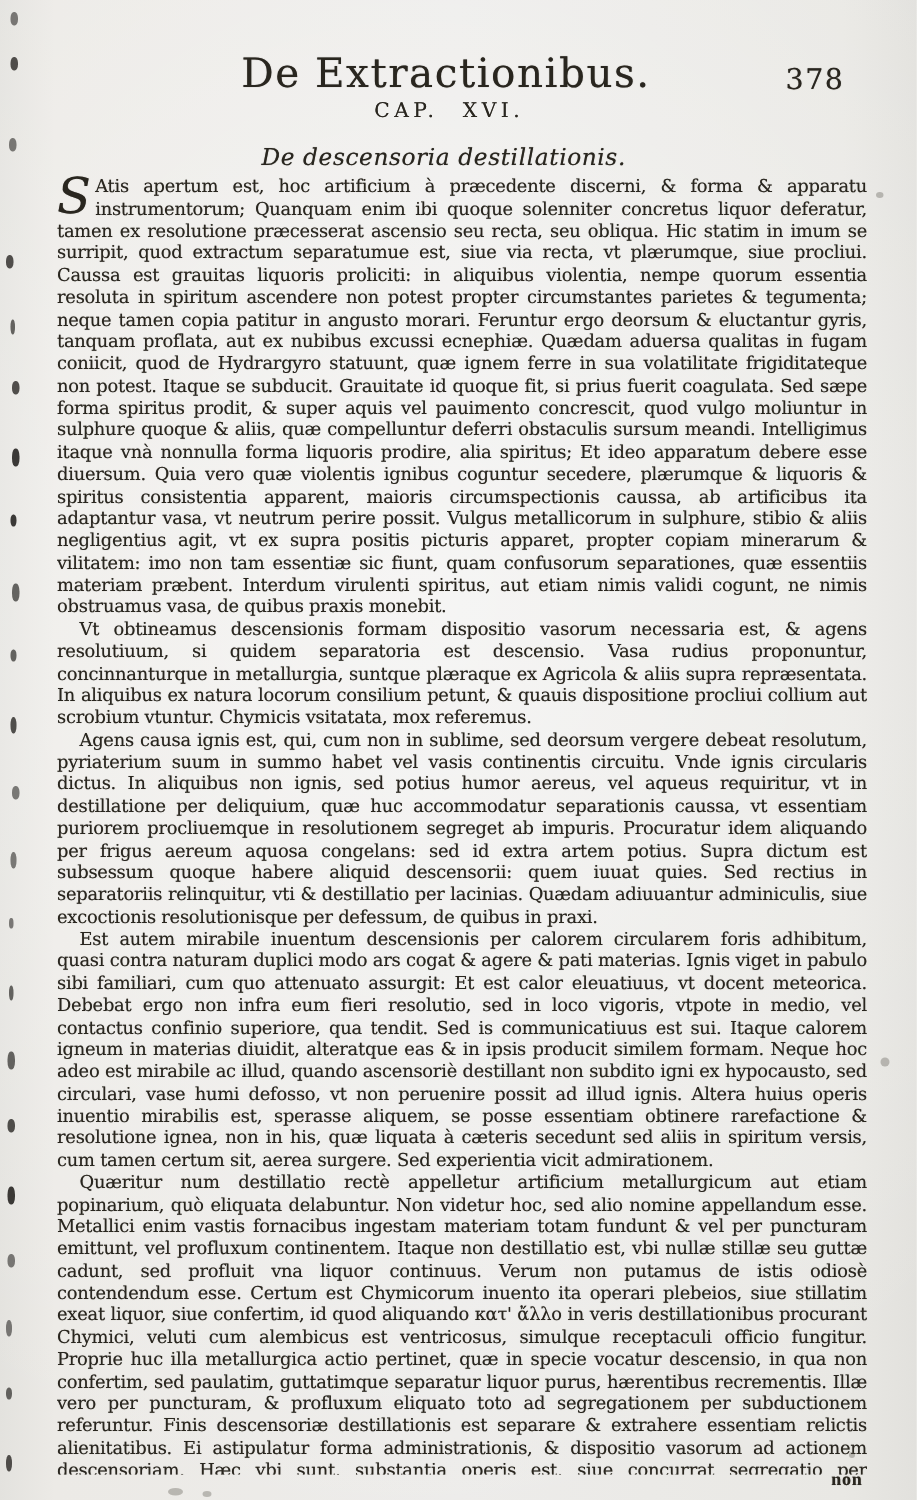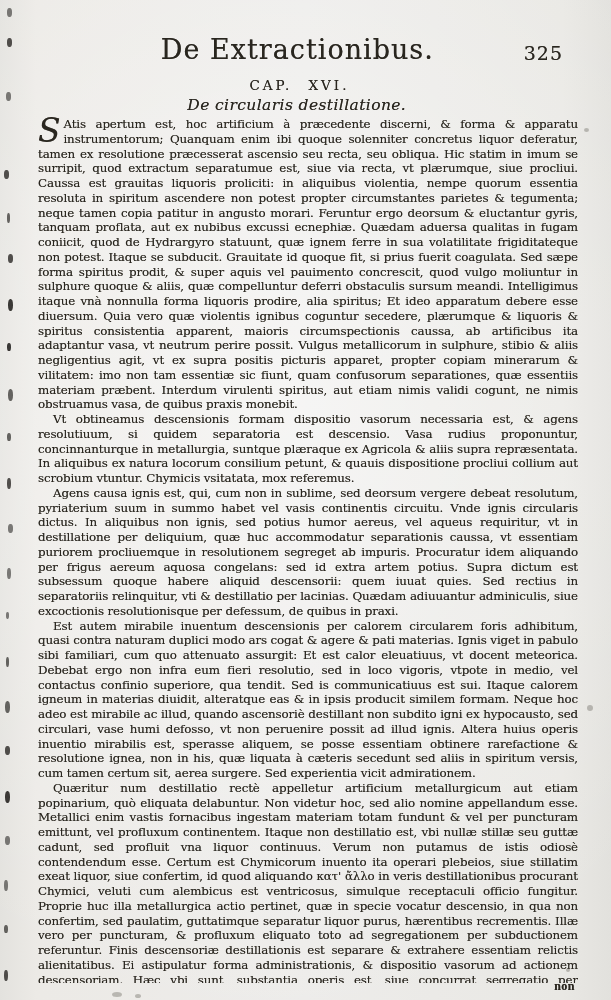--- a/index.html
+++ b/index.html
@@ -19,21 +19,21 @@
     position:absolute;top:34px;left:50%;transform:translateX(-53%);
     font-size:27px;letter-spacing:1px;white-space:nowrap;
     text-shadow:0 0 0.5px rgba(35,30,25,0.65);
   }
   .page-number{
     position:absolute;top:42px;right:48px;
     font-size:19px;letter-spacing:1px;
     text-shadow:0 0 0.5px rgba(35,30,25,0.6);
   }
   .chapter-heading{
-    position:absolute;top:77px;left:50%;transform:translateX(-56%);
+    position:absolute;top:66px;left:50%;transform:translateX(-56%);
     font-size:13.5px;letter-spacing:3px;word-spacing:9px;white-space:nowrap;
     text-shadow:0 0 0.4px rgba(35,30,25,0.6);
   }
   .section-title{
     position:absolute;top:96px;left:50%;transform:translateX(-54%);
     font-style:italic;font-size:15.5px;letter-spacing:0.4px;white-space:nowrap;
     text-shadow:0 0 0.5px rgba(35,30,25,0.65);
   }
   .body-text{
     position:absolute;top:117px;left:38px;width:540px;height:866px;
@@ -59,23 +59,23 @@
   .speck{position:absolute;background:#1c1a17;border-radius:45%;}
   .smudge{position:absolute;background:rgba(90,85,78,0.35);border-radius:50%;}
 </style>
 </head>
 <body>
 
 <div class="page">
 
   <div class="header">
     <div class="running-title">De Extractionibus.</div>
-    <div class="page-number">325</div>
+    <div class="page-number">378</div>
     <div class="chapter-heading">CAP.  XVI.</div>
-    <div class="section-title">De circularis destillatione.</div>
+    <div class="section-title">De descensoria destillationis.</div>
   </div>
 
   <div class="body-text">
       <p class="para"><span class="dropcap">S</span>Atis apertum est, hoc artificium à præcedente discerni, &amp; forma &amp; apparatu instrumentorum; Quanquam enim ibi quoque solenniter concretus liquor deferatur, tamen ex resolutione præcesserat ascensio seu recta, seu obliqua. Hic statim in imum se surripit, quod extractum separatumue est, siue via recta, vt plærumque, siue procliui. Caussa est grauitas liquoris proliciti: in aliquibus violentia, nempe quorum essentia resoluta in spiritum ascendere non potest propter circumstantes parietes &amp; tegumenta; neque tamen copia patitur in angusto morari. Feruntur ergo deorsum &amp; eluctantur gyris, tanquam proflata, aut ex nubibus excussi ecnephiæ. Quædam aduersa qualitas in fugam coniicit, quod de Hydrargyro statuunt, quæ ignem ferre in sua volatilitate frigiditateque non potest. Itaque se subducit. Grauitate id quoque fit, si prius fuerit coagulata. Sed sæpe forma spiritus prodit, &amp; super aquis vel pauimento concrescit, quod vulgo moliuntur in sulphure quoque &amp; aliis, quæ compelluntur deferri obstaculis sursum meandi. Intelligimus itaque vnà nonnulla forma liquoris prodire, alia spiritus; Et ideo apparatum debere esse diuersum. Quia vero quæ violentis ignibus coguntur secedere, plærumque &amp; liquoris &amp; spiritus consistentia apparent, maioris circumspectionis caussa, ab artificibus ita adaptantur vasa, vt neutrum perire possit. Vulgus metallicorum in sulphure, stibio &amp; aliis negligentius agit, vt ex supra positis picturis apparet, propter copiam minerarum &amp; vilitatem: imo non tam essentiæ sic fiunt, quam confusorum separationes, quæ essentiis materiam præbent. Interdum virulenti spiritus, aut etiam nimis validi cogunt, ne nimis obstruamus vasa, de quibus praxis monebit.</p>
       <p class="para indent">Vt obtineamus descensionis formam dispositio vasorum necessaria est, &amp; agens resolutiuum, si quidem separatoria est descensio. Vasa rudius proponuntur, concinnanturque in metallurgia, suntque plæraque ex Agricola &amp; aliis supra repræsentata. In aliquibus ex natura locorum consilium petunt, &amp; quauis dispositione procliui collium aut scrobium vtuntur. Chymicis vsitatata, mox referemus.</p>
       <p class="para indent">Agens causa ignis est, qui, cum non in sublime, sed deorsum vergere debeat resolutum, pyriaterium suum in summo habet vel vasis continentis circuitu. Vnde ignis circularis dictus. In aliquibus non ignis, sed potius humor aereus, vel aqueus requiritur, vt in destillatione per deliquium, quæ huc accommodatur separationis caussa, vt essentiam puriorem procliuemque in resolutionem segreget ab impuris. Procuratur idem aliquando per frigus aereum aquosa congelans: sed id extra artem potius. Supra dictum est subsessum quoque habere aliquid descensorii: quem iuuat quies. Sed rectius in separatoriis relinquitur, vti &amp; destillatio per lacinias. Quædam adiuuantur adminiculis, siue excoctionis resolutionisque per defessum, de quibus in praxi.</p>
       <p class="para indent">Est autem mirabile inuentum descensionis per calorem circularem foris adhibitum, quasi contra naturam duplici modo ars cogat &amp; agere &amp; pati materias. Ignis viget in pabulo sibi familiari, cum quo attenuato assurgit: Et est calor eleuatiuus, vt docent meteorica. Debebat ergo non infra eum fieri resolutio, sed in loco vigoris, vtpote in medio, vel contactus confinio superiore, qua tendit. Sed is communicatiuus est sui. Itaque calorem igneum in materias diuidit, alteratque eas &amp; in ipsis producit similem formam. Neque hoc adeo est mirabile ac illud, quando ascensoriè destillant non subdito igni ex hypocausto, sed circulari, vase humi defosso, vt non peruenire possit ad illud ignis. Altera huius operis inuentio mirabilis est, sperasse aliquem, se posse essentiam obtinere rarefactione &amp; resolutione ignea, non in his, quæ liquata à cæteris secedunt sed aliis in spiritum versis, cum tamen certum sit, aerea surgere. Sed experientia vicit admirationem.</p>
       <p class="para indent">Quæritur num destillatio rectè appelletur artificium metallurgicum aut etiam popinarium, quò eliquata delabuntur. Non videtur hoc, sed alio nomine appellandum esse. Metallici enim vastis fornacibus ingestam materiam totam fundunt &amp; vel per puncturam emittunt, vel profluxum continentem. Itaque non destillatio est, vbi nullæ stillæ seu guttæ cadunt, sed profluit vna liquor continuus. Verum non putamus de istis odiosè contendendum esse. Certum est Chymicorum inuento ita operari plebeios, siue stillatim exeat liquor, siue confertim, id quod aliquando κατ' ἄλλο in veris destillationibus procurant Chymici, veluti cum alembicus est ventricosus, simulque receptaculi officio fungitur. Proprie huc illa metallurgica actio pertinet, quæ in specie vocatur descensio, in qua non confertim, sed paulatim, guttatimque separatur liquor purus, hærentibus recrementis. Illæ vero per puncturam, &amp; profluxum eliquato toto ad segregationem per subductionem referuntur. Finis descensoriæ destillationis est separare &amp; extrahere essentiam relictis alienitatibus. Ei astipulatur forma administrationis, &amp; dispositio vasorum ad actionem descensoriam. Hæc vbi sunt, substantia operis est, siue concurrat segregatio per subductionem, deliquium, &amp; alia; siue non stillet, sed fluat separatum. Hinc in Alchymia, Destillatio per descensum alia est colliquatoria (συντηκτικὴ) quæ fit eliquata essentia, aut quod p̄ essentia est, prodeunte recta deorsum: aut resolutoria, seu attenuatoria, vbi subtilitas prius in spiritum fecisset, more ascensoriæ, siue omnino, siue magna ex parte. Appellauimus tamen hanc sudatoriam, vel descensoriam per exudationē, quia quæ ita destillantur ignib. coguntur sudare, &amp; liquorē emittere, q̄ notare est etiā in hypocausto vulgari, cum foco virida ligna inferuntur. Et licet sit vna cōuersio in spiritū denuo coagulantē, tamen nō ideo perdit nomē; sicut nec nos, cū in vaporariis sudamus, stillamusq; rore, nonnihil spirituū impendimus. De illa specie nō opus est plurib. disserere. Hęc dirimitur in modos multos, de quibus q̄ videntur desiderati, monebimus. Illud genericis addendū est, q̄ in omni descensoria destillatione sit necessaria correctio etiamsi ea aliquādo nō vtamur, vel in locū correctionis substituim⁹ laboriosas purorū separationes. Nam cū res non vnū in se sucoū habeāt, sed disparis naturæ diuersos: quin &amp;</p>
     </div>
 

